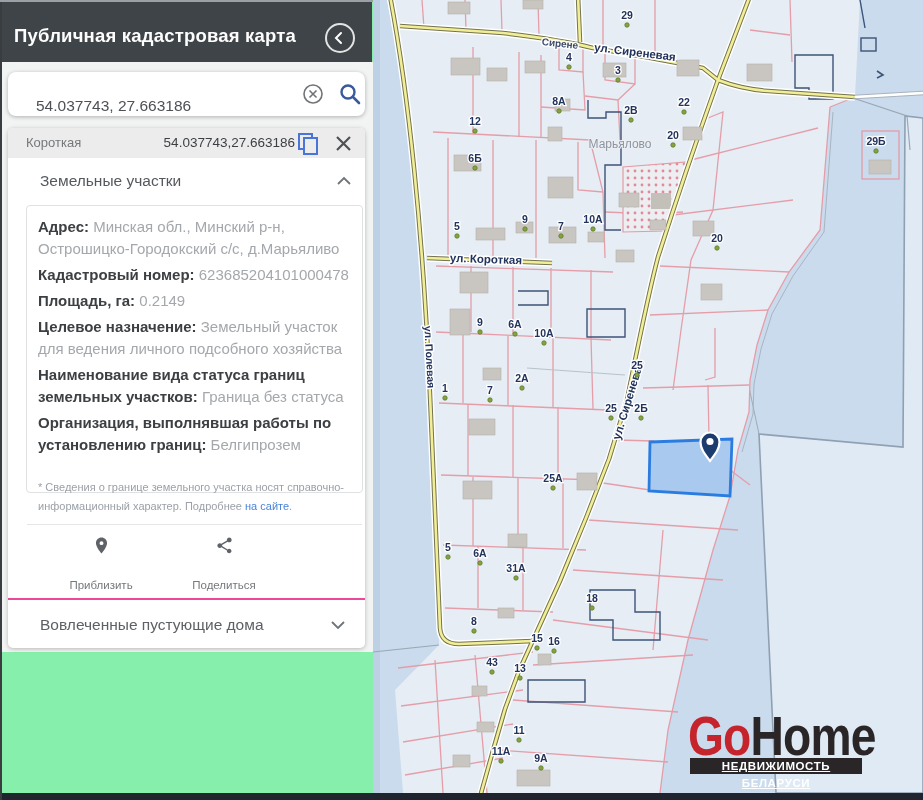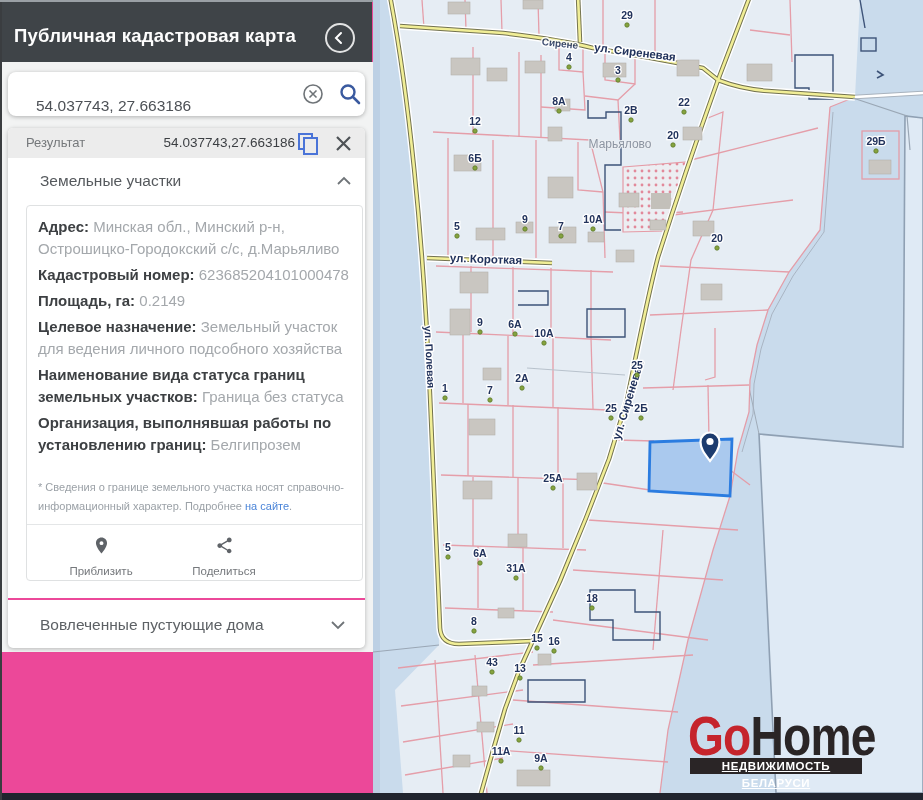--- a/index.html
+++ b/index.html
@@ -4,48 +4,48 @@
 <style>
   html,body{margin:0;padding:0;}
   body{width:923px;height:800px;overflow:hidden;position:relative;
        font-family:"Liberation Sans",sans-serif;background:#fff;}
   #blurwrap{position:absolute;inset:0;filter:blur(0.45px);}
   #frame{position:absolute;inset:0;border-left:2px solid #3a3d40;pointer-events:none;z-index:50;}
   #topstrip{position:absolute;left:0;top:0;width:373px;height:2px;background:#9aa0a5;z-index:51;}
   #bottombar{position:absolute;left:0;bottom:0;width:923px;height:7px;background:#20242e;z-index:40;}
 
   
-  #panel{position:absolute;left:0;top:0;width:373px;height:793px;background:#ec4899;}
+  #panel{position:absolute;left:0;top:0;width:373px;height:793px;background:#86efac;}
   #panelbg{position:absolute;left:0;top:62px;width:373px;height:590px;background:#f2f3f3;}
   #hdr{position:absolute;left:0;top:2px;width:372px;height:60px;background:#3f4448;}
   #hdr .t{position:absolute;left:14px;top:23px;color:#fdfdfd;font-size:18.5px;font-weight:bold;letter-spacing:.2px;}
   #backbtn{position:absolute;left:325px;top:21px;width:26px;height:26px;border:2px solid rgba(255,255,255,.85);border-radius:50%;}
   #backbtn svg{position:absolute;left:6px;top:6px;}
 
   #search{position:absolute;left:8px;top:72px;width:357px;height:44px;background:#fff;border-radius:8px;
           box-shadow:0 1px 4px rgba(0,0,0,.28);}
   #search .q{position:absolute;left:28px;top:13px;font-size:15.5px;color:#4d5156;margin-top:12px;}
 
   #card{position:absolute;left:8px;top:128px;width:357px;height:520px;background:#fff;border-radius:5px;
         box-shadow:0 1px 4px rgba(0,0,0,.25);}
   #rhead{position:absolute;left:0;top:0;width:357px;height:30px;background:#ececec;border-radius:5px 5px 0 0;}
   #rhead .a{position:absolute;left:18px;top:7px;font-size:13px;color:#75787b;}
   #rhead .b{position:absolute;right:70px;top:6.5px;font-size:13.5px;color:#3c3f43;}
   #zu{position:absolute;left:0;top:30px;width:357px;height:47px;padding-left:38px;}
   #zu .a{position:absolute;left:32px;top:14px;font-size:15.5px;color:#55595d;}
 
-  #details{position:absolute;left:18px;top:77px;width:337px;height:376px;border:1px solid #dfe1e2;border-radius:4px;box-sizing:border-box;}
+  #details{position:absolute;left:18px;top:77px;width:337px;height:288px;border:1px solid #dfe1e2;border-radius:4px;box-sizing:border-box;}
   #dtxt{position:absolute;left:11px;top:10px;width:322px;font-size:15px;line-height:22px;color:#a4a8ac;}
   #dtxt b{color:#3d4043;}
   #dtxt .sp{display:block;height:4px;}
   #fnote{position:absolute;left:11px;top:272px;width:325px;font-size:11px;line-height:19px;color:#9ba1a7;}
   #fnote a{color:#4a84d8;text-decoration:none;}
   #bline{position:absolute;left:0px;top:318px;width:335px;height:1px;background:#e4e6e7;}
   .abtn{position:absolute;top:330px;width:90px;text-align:center;}
-  .abtn .lbl{display:block;margin-top:6px;font-size:11.5px;color:#75787c;}
+  .abtn .lbl{display:block;margin-top:20px;font-size:11.5px;color:#75787c;}
 
   #vpd{position:absolute;left:0;top:470px;width:357px;height:50px;border-top:2px solid #ec4899;}
   #vpd .a{position:absolute;left:32px;top:16px;font-size:15.5px;color:#5d6165;}
 
   
   #map{position:absolute;left:373px;top:0;width:550px;height:793px;}
 
   
   #logo{position:absolute;left:688px;top:702px;width:192px;height:78px;z-index:30;}
   #logo .big{position:absolute;left:0px;top:7px;font-size:55px;line-height:55px;font-weight:bold;letter-spacing:-1px;color:#2a2526;transform:scaleX(.84);transform-origin:0 0;white-space:nowrap;}
@@ -74,21 +74,21 @@
       <path d="M8.5 8.5 L15.5 15.5 M15.5 8.5 L8.5 15.5" stroke="#6f7478" stroke-width="1.6"></path>
     </svg>
     <svg style="position:absolute;left:330px;top:10px" width="24" height="24" viewBox="0 0 24 24">
       <circle cx="10" cy="10" r="6.5" fill="none" stroke="#3a5a9f" stroke-width="2.4"></circle>
       <path d="M15 15 L21 21" stroke="#3a5a9f" stroke-width="2.6" stroke-linecap="round"></path>
     </svg>
   </div>
 
   <div id="card">
     <div id="rhead">
-      <div class="a">Результат</div>
+      <div class="a">Короткая</div>
       <div class="b">54.037743,27.663186</div>
       <svg style="position:absolute;left:288px;top:4px" width="24" height="24" viewBox="0 0 24 24">
         <rect x="3" y="2" width="13" height="15" fill="#ececec" stroke="#4a74d8" stroke-width="2"></rect>
         <rect x="8" y="6" width="13" height="16" fill="#ececec" stroke="#4a74d8" stroke-width="2"></rect>
       </svg>
       <svg style="position:absolute;left:326px;top:6px" width="19" height="19" viewBox="0 0 19 19">
         <path d="M3 3 L16 16 M16 3 L3 16" stroke="#4e5256" stroke-width="2.2"></path>
       </svg>
     </div>
     <div id="zu">

